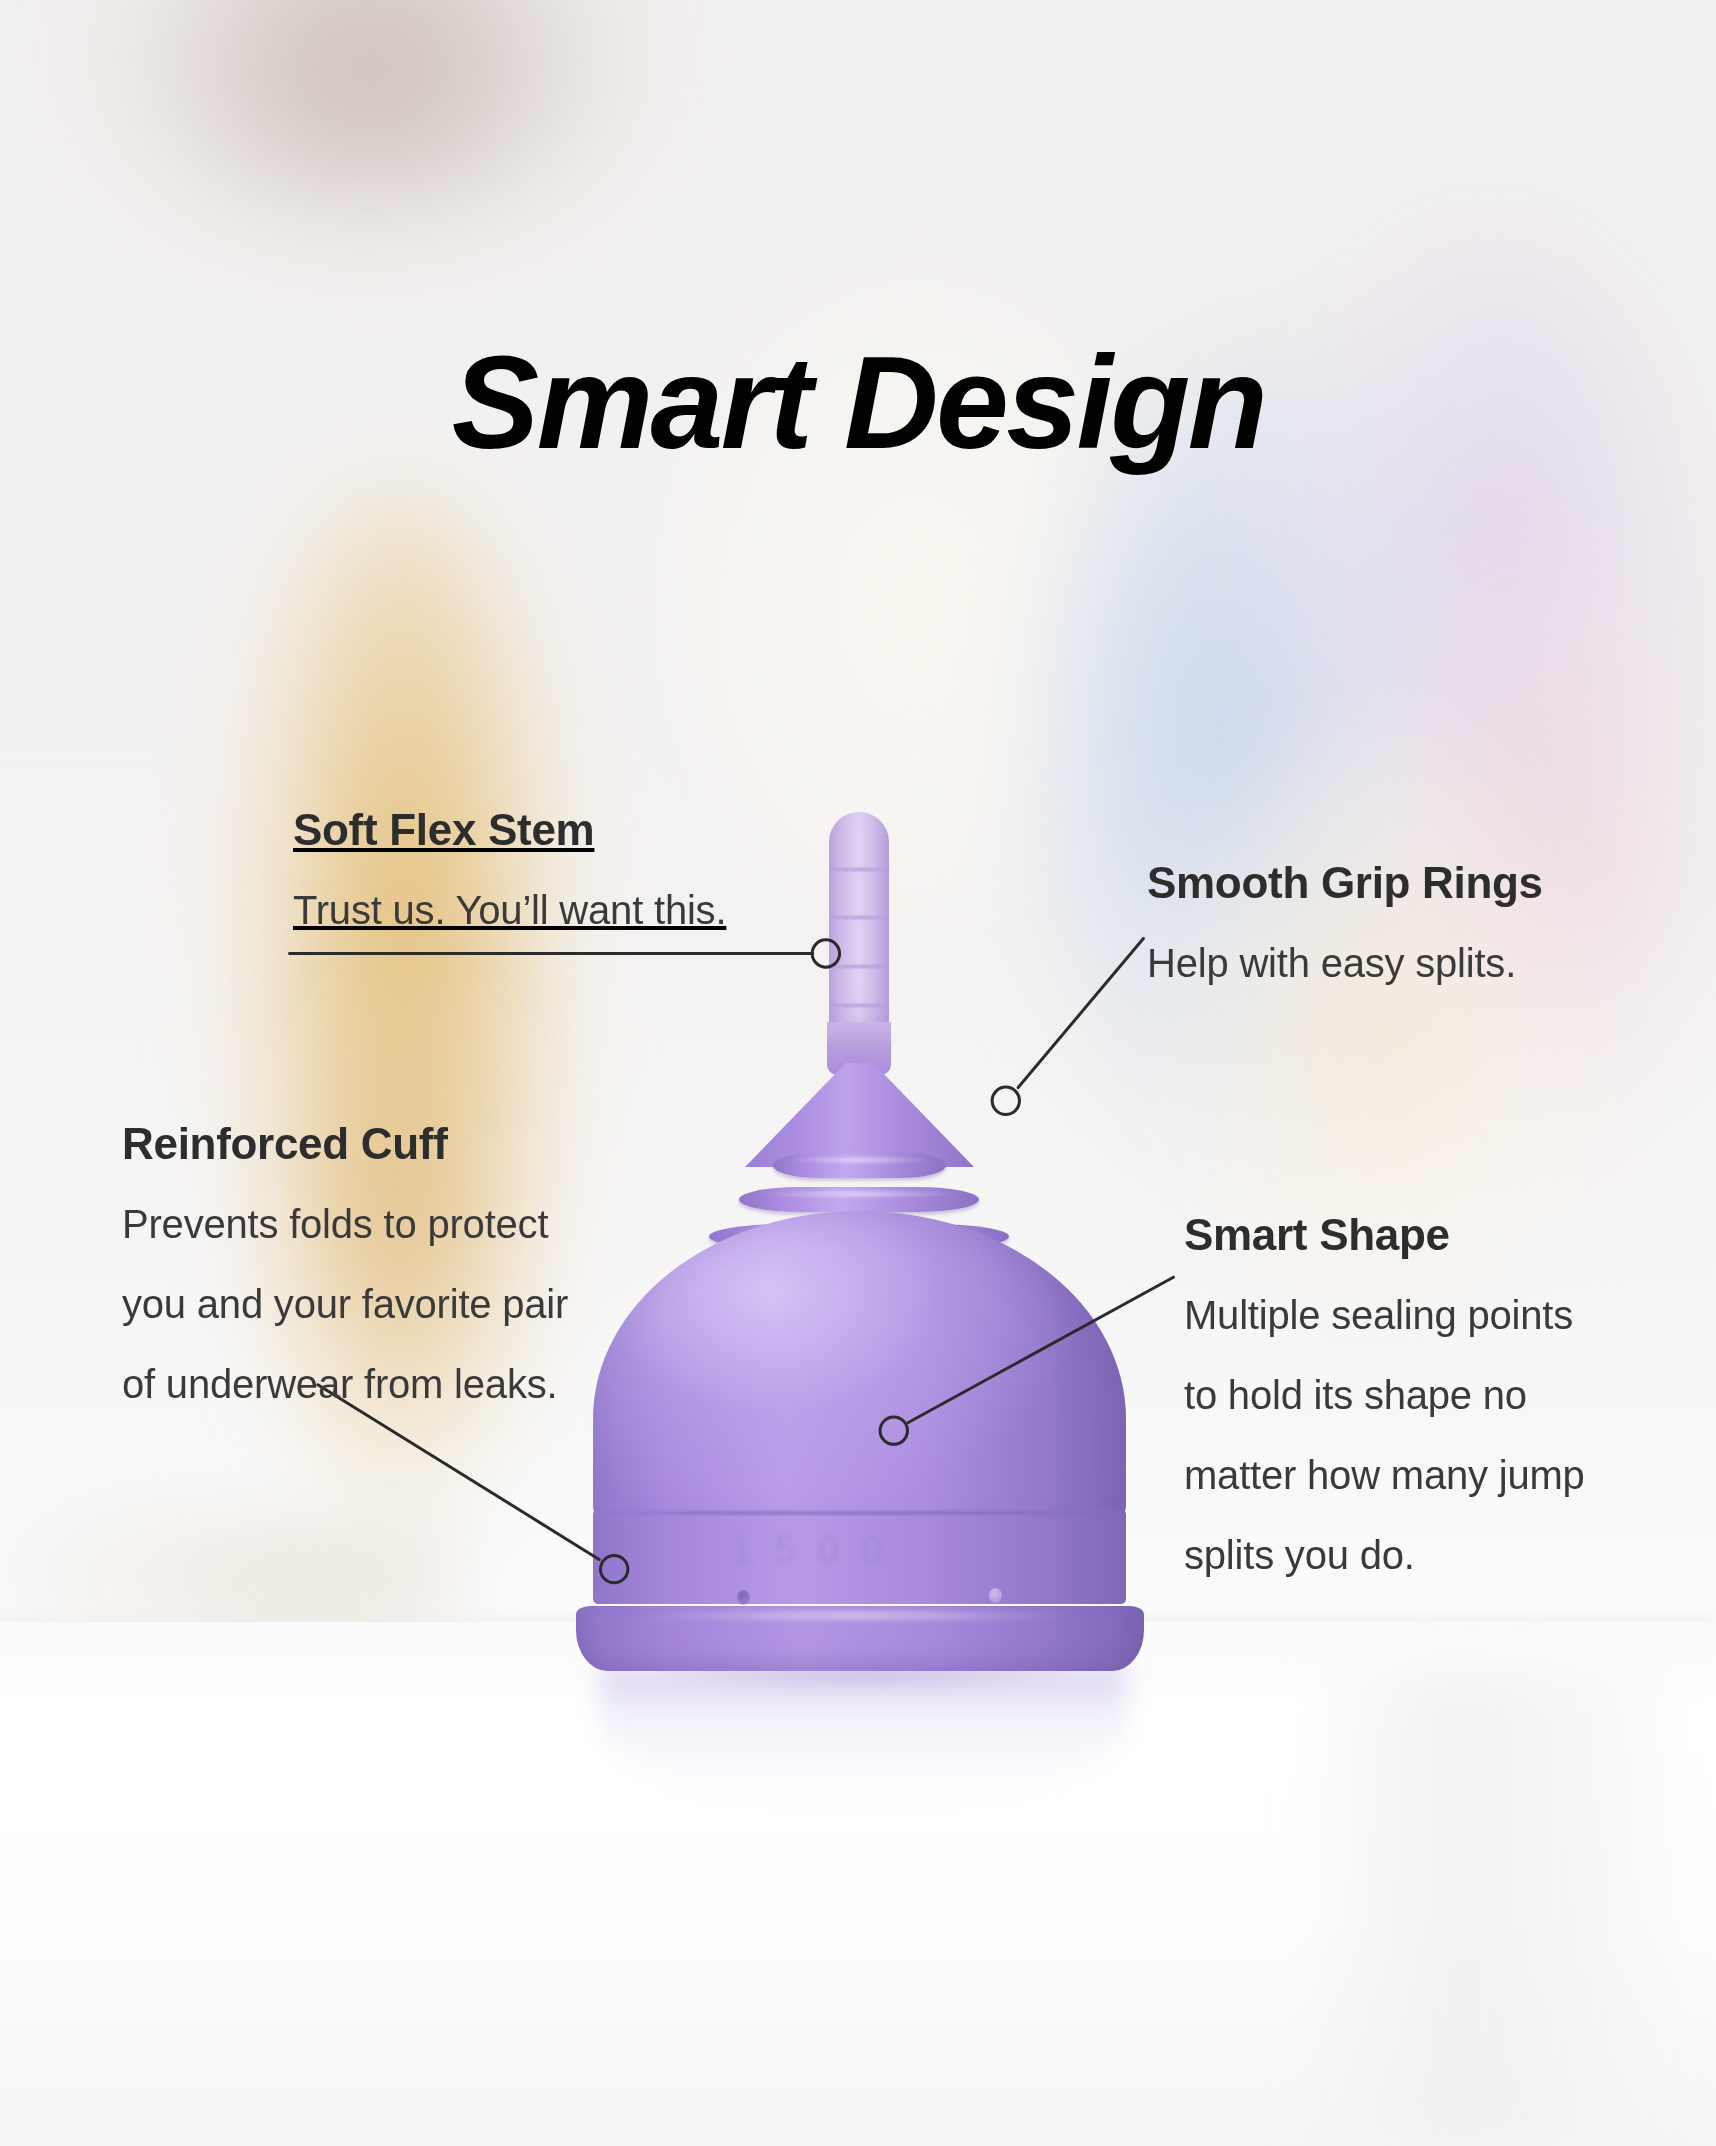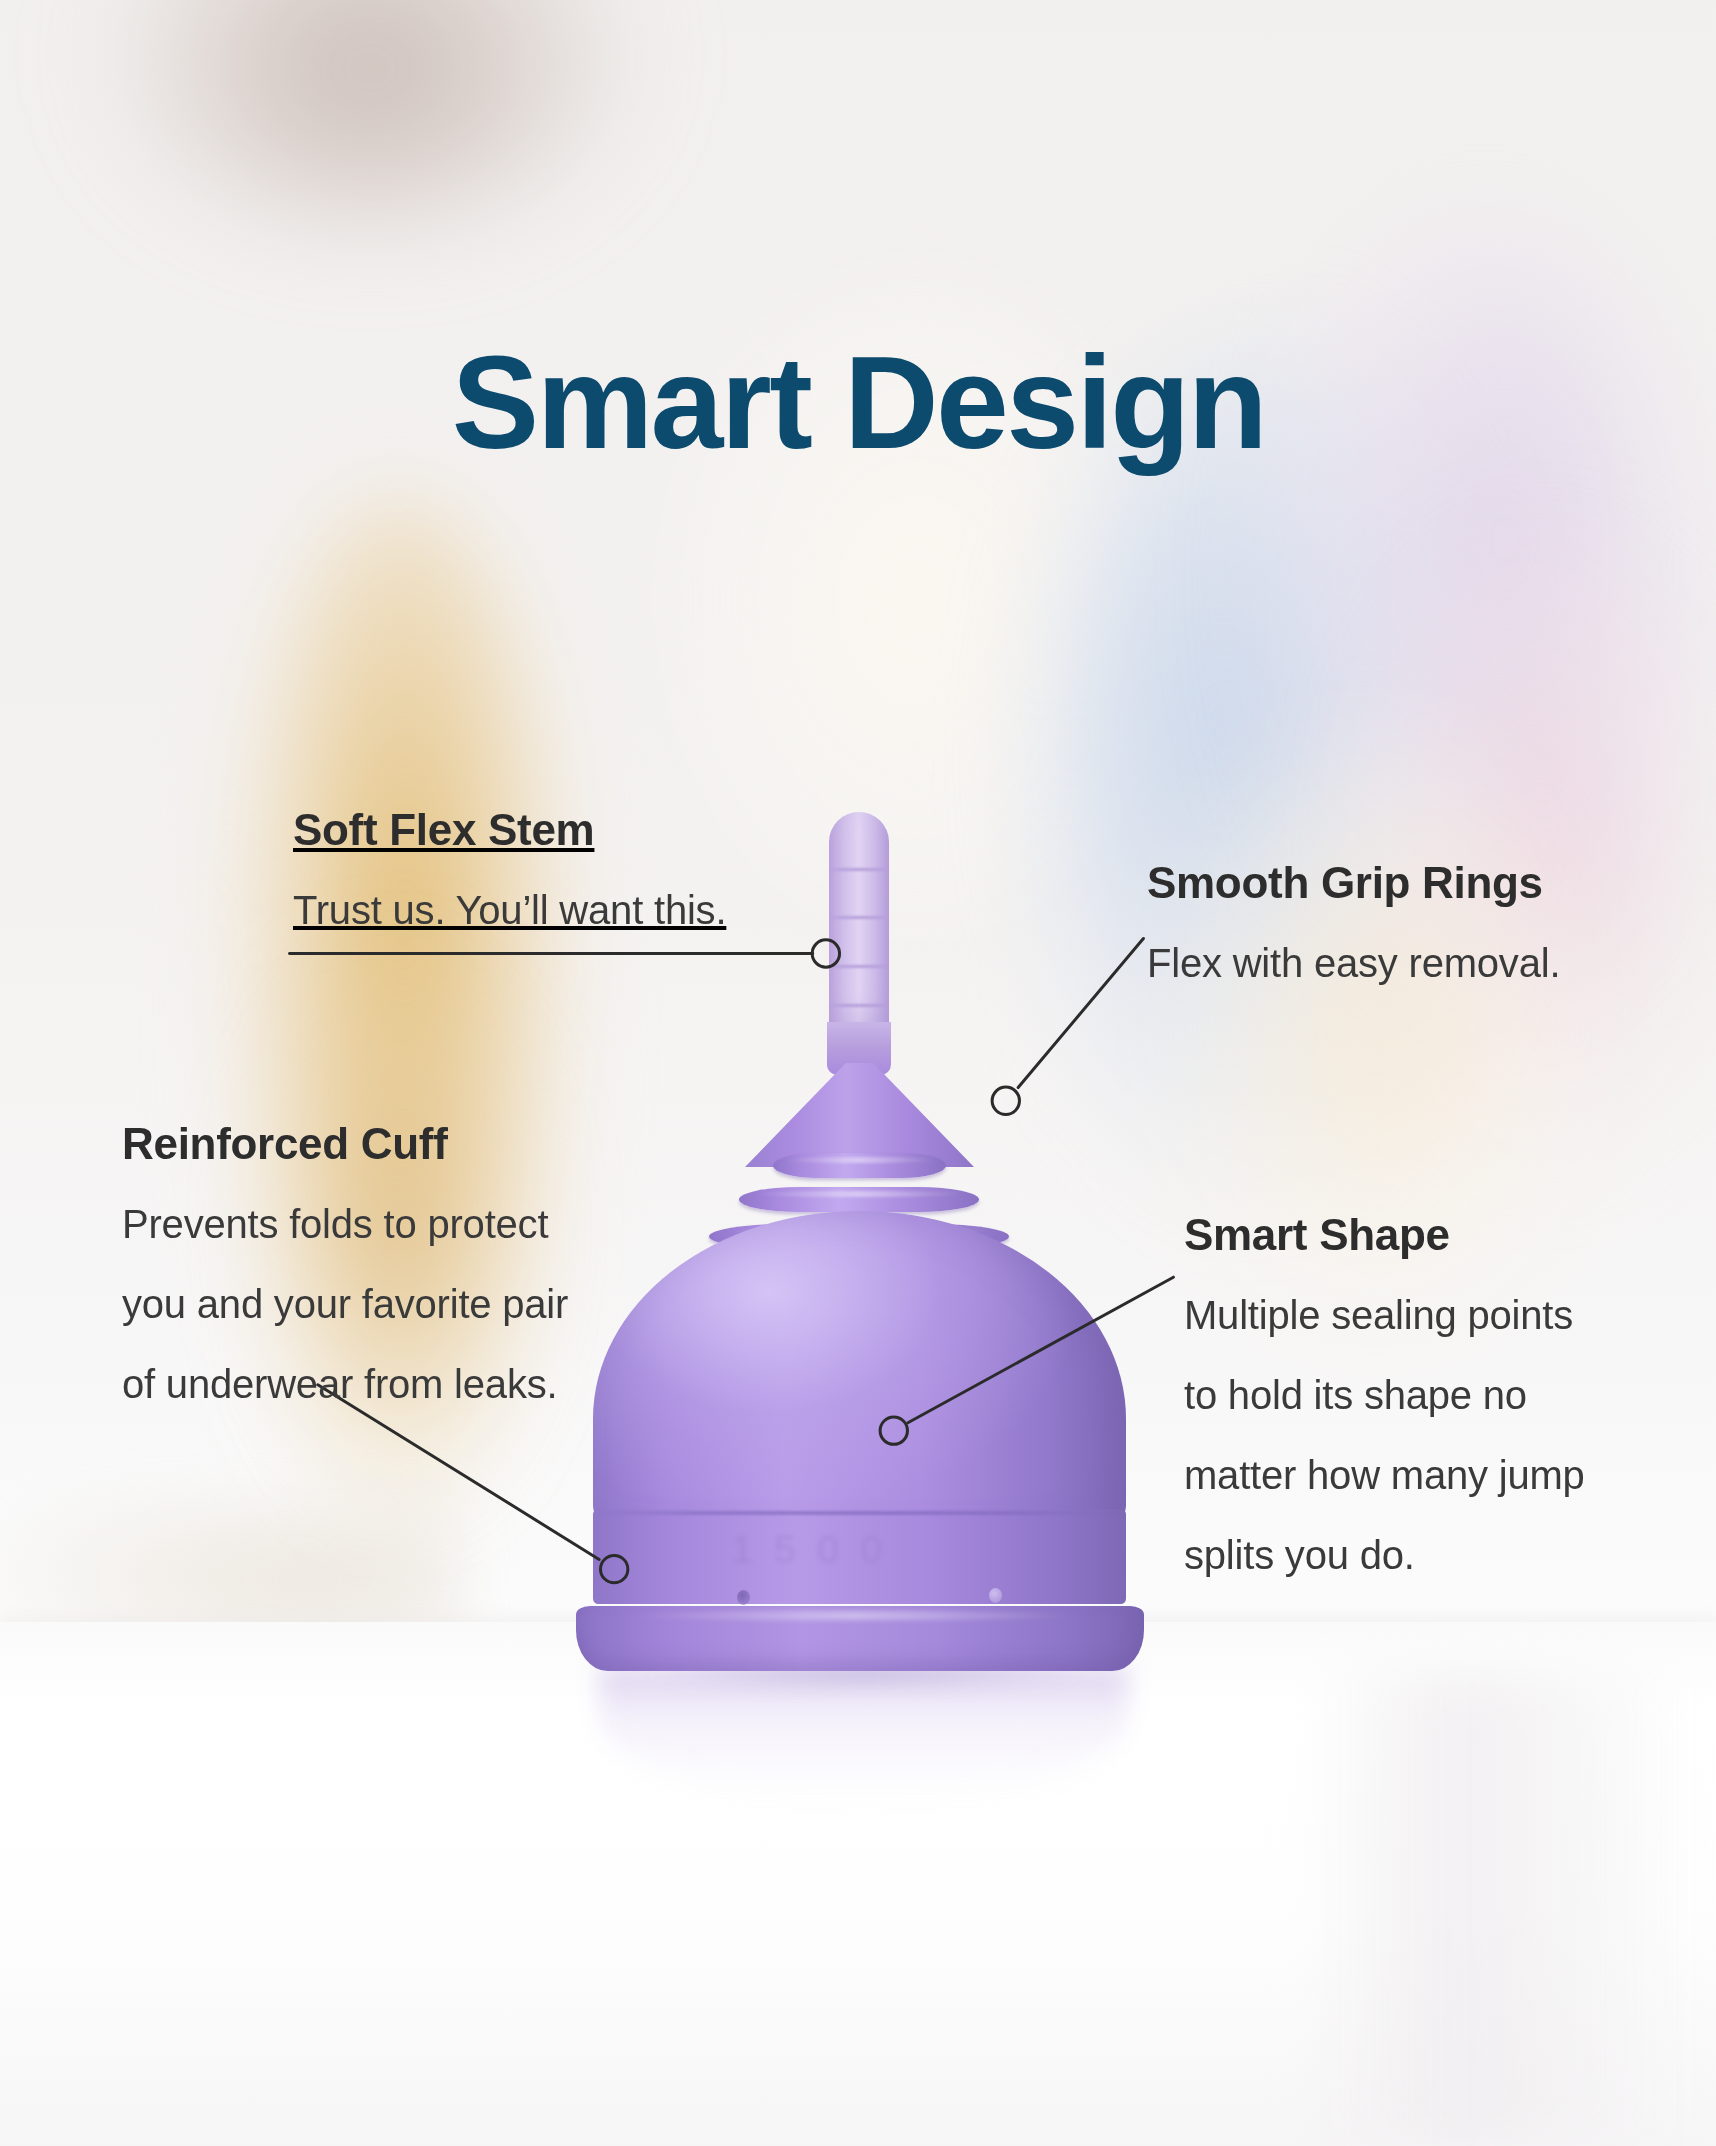--- a/index.html
+++ b/index.html
@@ -111,21 +111,21 @@
     background:linear-gradient(90deg,rgba(255,255,255,0),rgba(255,255,255,.38),rgba(255,255,255,0));filter:blur(2.6px);}
 
   .reflection{position:absolute;left:26.5px;top:854px;width:529px;height:132px;
     background:linear-gradient(180deg,rgba(176,154,222,.42) 0%,rgba(205,190,234,.20) 40%,rgba(238,234,246,0) 100%);
     filter:blur(11.5px);border-radius:0 0 50% 50%/0 0 60% 60%;}
   .contact-shadow{position:absolute;left:76px;top:847px;width:434px;height:30px;
     background:radial-gradient(ellipse at 50% 40%,rgba(140,118,190,.38) 0%,rgba(200,188,228,0) 72%);filter:blur(8.8px);}
 
   
   .title{position:absolute;left:0;right:0;top:249px;text-align:center;
-    font-size:131px;font-weight:700;letter-spacing:-2.6px;color:#0c4a6e;line-height:1;}
+    font-size:131px;font-weight:700;letter-spacing:-2.6px;color:#000000;line-height:1;font-style:italic;}
 
   .callout{position:absolute;}
   .c-title{font-size:44px;font-weight:700;color:#2d2d2d;letter-spacing:-0.3px;line-height:1.14;margin:0;}
   .c-body{font-size:40px;font-weight:400;color:#3a3a3a;letter-spacing:-0.2px;line-height:1.22;margin:5.3px 0 0 0;}
   .c-body span{display:block;margin-top:31px;}
 
   .co-stem{left:293px;top:805px;width:565px;text-decoration:underline;}
   .co-rings{left:1147px;top:858px;width:529px;}
   .co-cuff{left:122px;top:1119px;width:547px;}
   .co-shape{left:1184px;top:1210px;width:494px;}
@@ -206,21 +206,21 @@
   <div class="callout co-stem">
     <p class="c-title">Soft Flex Stem</p>
     <p class="c-body">
       <span>Trust us. You’ll want this.</span>
     </p>
   </div>
 
   <div class="callout co-rings">
     <p class="c-title">Smooth Grip Rings</p>
     <p class="c-body">
-      <span>Flex with easy removal.</span>
+      <span>Help with easy splits.</span>
     </p>
   </div>
 
   <div class="callout co-shape">
     <p class="c-title">Smart Shape</p>
     <p class="c-body">
       <span>Multiple sealing points</span>
       <span>to hold its shape no</span>
       <span>matter how many jump</span>
       <span>splits you do.</span>

